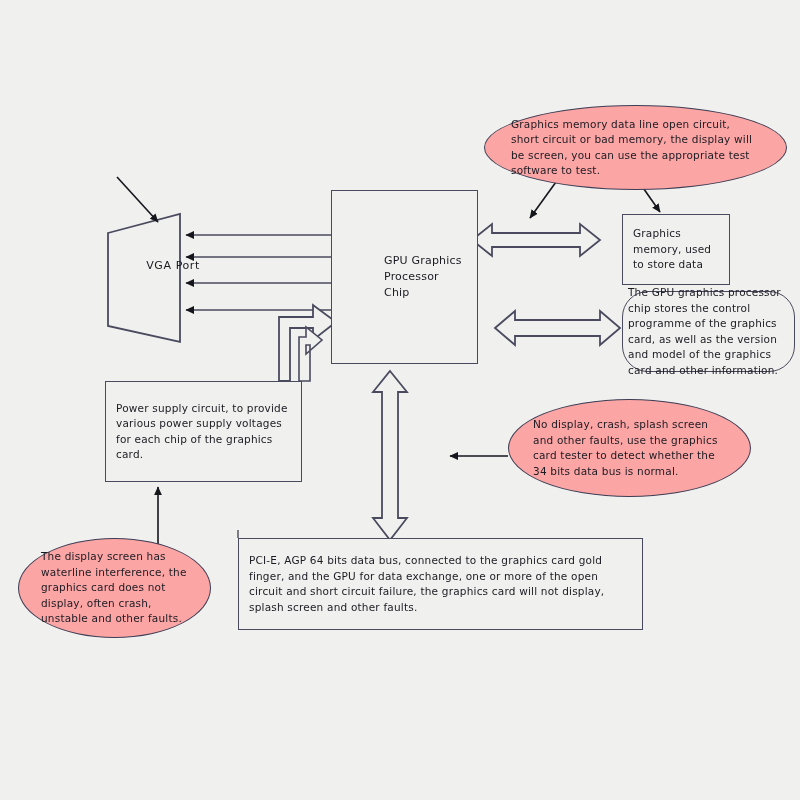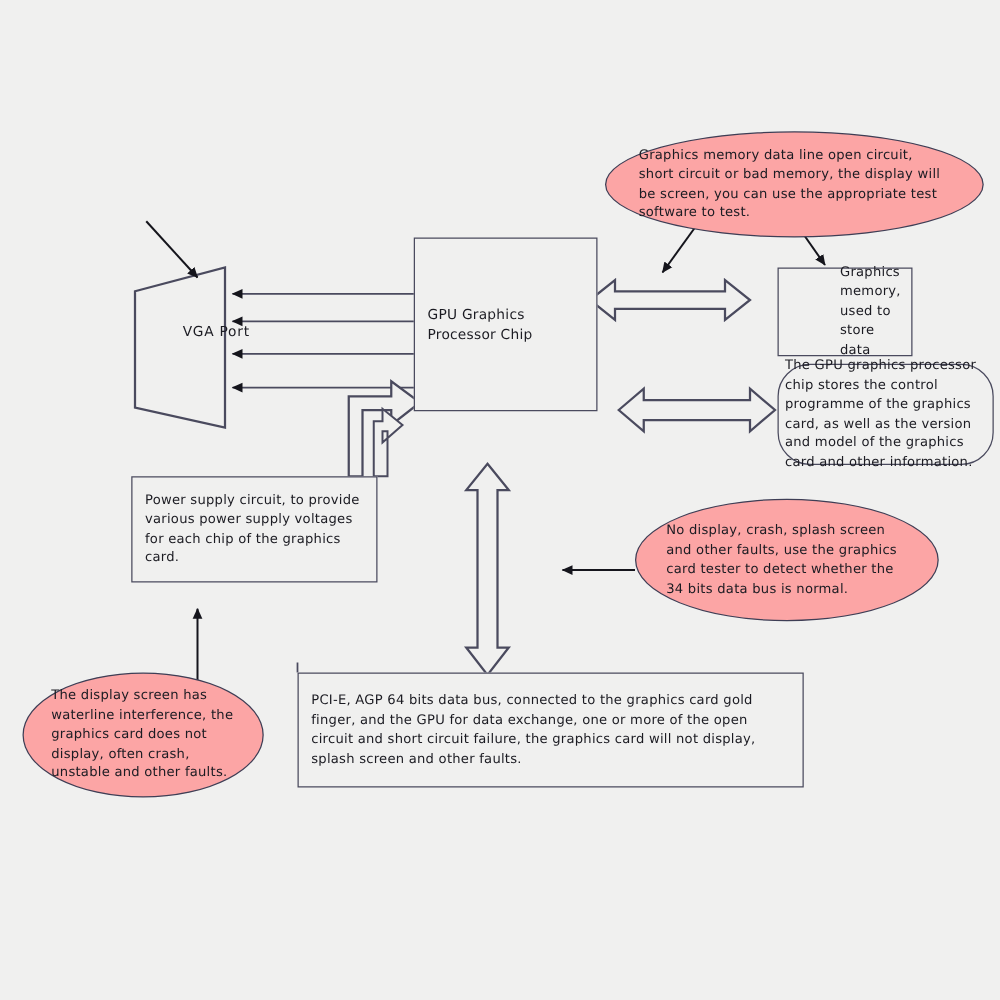--- a/index.html
+++ b/index.html
@@ -85,33 +85,33 @@
 
     <line x1="508" y1="456" x2="450" y2="456" stroke="#15151c" stroke-width="1.6" marker-end="url(#tip)"></line>
 
     <line x1="158" y1="545" x2="158" y2="487" stroke="#15151c" stroke-width="1.6" marker-end="url(#tip)"></line>
 
     <line x1="238" y1="530" x2="238" y2="538" stroke="#4a4a5e" stroke-width="1.4"></line>
   </svg>
 
   <span class="vga-label" style="left:114px;top:259px;width:62px;text-align:center;margin-left:28px;">VGA Port</span>
 
-  <div class="node boxnode" style="left:331px;top:190px;width:147px;height:139px;">
+  <div class="node boxnode" style="left:331px;top:190px;width:147px;height:174px;padding-left:42px;">
     <span class="txt t11">GPU Graphics Processor Chip</span>
   </div>
 
-  <div class="node boxnode" style="left:622px;top:214px;width:108px;height:71px;padding-left:39px;">
+  <div class="node boxnode" style="left:622px;top:214px;width:108px;height:71px;">
     <span class="txt t10">Graphics memory, used to store data</span>
   </div>
 
   <div class="node boxnode" style="left:622px;top:291px;width:173px;height:81px;border-radius:26px;">
     <span class="txt t10" style="padding:0 5px;">The GPU graphics processor chip stores the control programme of the graphics card, as well as the version and model of the graphics card and other information.</span>
   </div>
 
-  <div class="node boxnode" style="left:105px;top:381px;width:197px;height:85px;">
+  <div class="node boxnode" style="left:105px;top:381px;width:197px;height:101px;">
     <span class="txt t10">Power supply circuit, to provide various power supply voltages for each chip of the graphics card.</span>
   </div>
 
   <div class="node boxnode" style="left:238px;top:538px;width:405px;height:92px;">
     <span class="txt t10">PCI-E, AGP 64 bits data bus, connected to the graphics card gold finger, and the GPU for data exchange, one or more of the open circuit and short circuit failure, the graphics card will not display, splash screen and other faults.</span>
   </div>
 
 
   <div class="node ellipsenode" style="left:484px;top:105px;width:303px;height:85px;">
     <span class="txt t10" style="padding:0 26px;">Graphics memory data line open circuit, short circuit or bad memory, the display will be screen, you can use the appropriate test software to test.</span>

